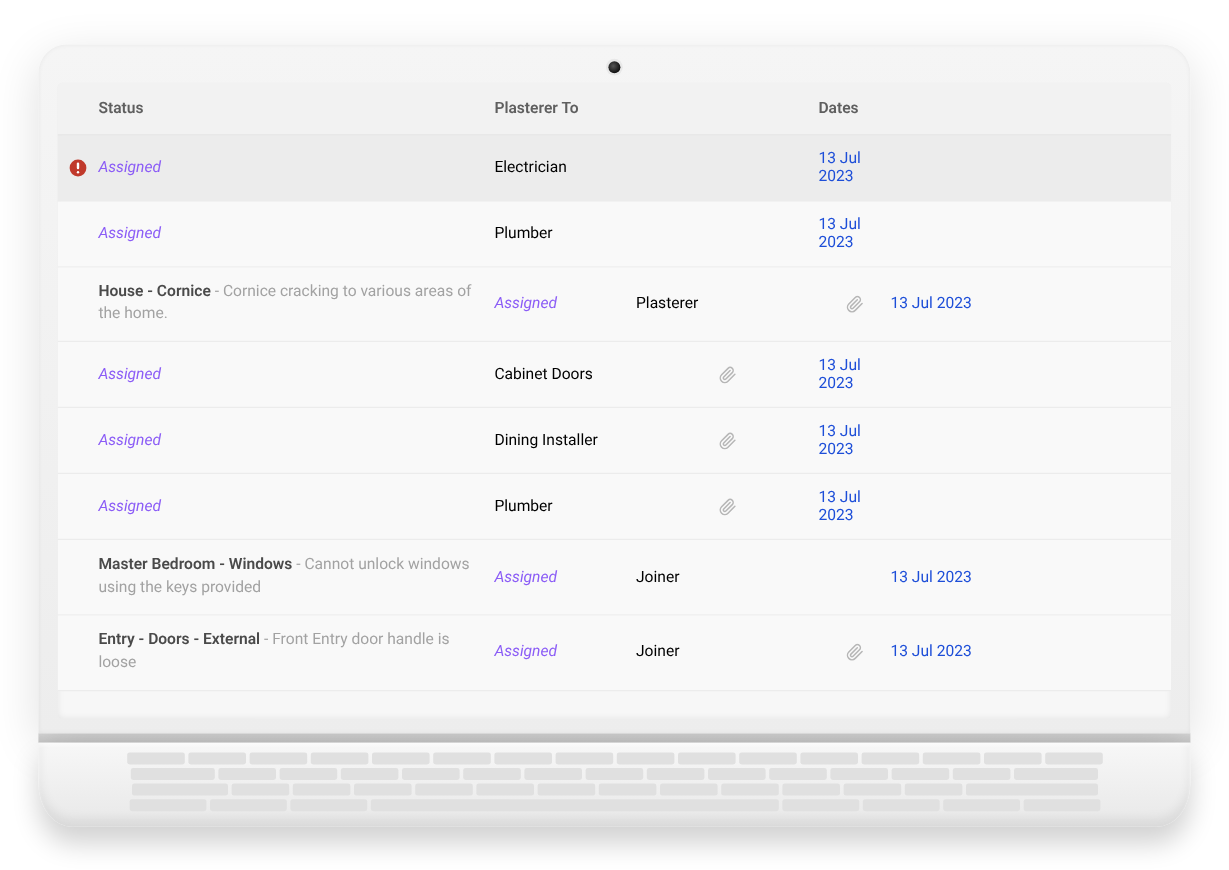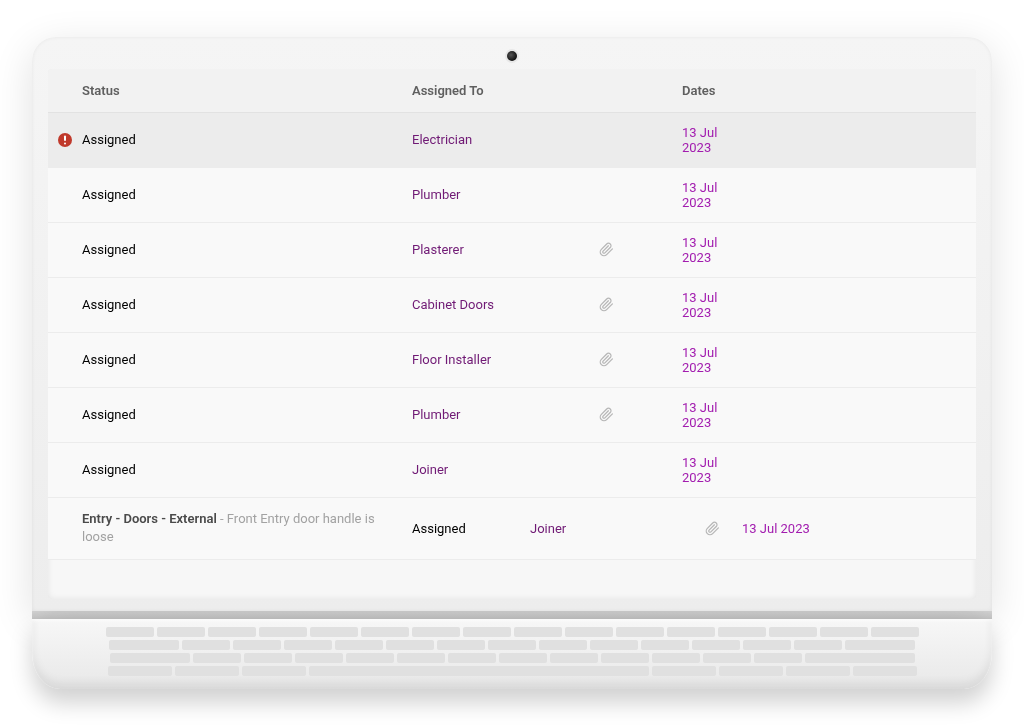--- a/index.html
+++ b/index.html
@@ -120,53 +120,54 @@
       font-weight: 600;
     }
     .issue-desc {
       color: #a2a2a2;
       font-weight: 400;
     }
     .sep {
       color: #a2a2a2;
     }
     .status-cell {
+      color: #8b5cf6;
+      font-style: italic;
+    }
+    .assigned-cell {
       color: #000000;
-    }
-    .assigned-cell {
-      color: #701a75;
     }
     .attach-cell {
       display: flex;
       justify-content: center;
       color: #b6b6b6;
     }
     .date-cell {
-      color: #a21caf;
+      color: #1d4ed8;
     }
     .priority-icon svg {
       display: block;
     }
     .paperclip svg {
       display: block;
     }
   </style>
 </head>
 <body>
 
 <div class="laptop">
   <div class="laptop-bezel">
     <div class="camera"></div>
     <div class="screen">
 
       <div class="issues-table">
         <div class="thead">
           <div class="th"></div>
           <div class="th">Status</div>
-          <div class="th">Assigned To</div>
+          <div class="th">Plasterer To</div>
           <div class="th"></div>
           <div class="th">Dates</div>
         </div>
 
         <div id="rows-container">
             <div class="row selected">
               <div class="icon-cell">
                 <span class="priority-icon">
                   <svg width="16" height="16" viewBox="0 0 16 16">
                     <circle cx="8" cy="8" r="7" fill="#c0392b"></circle>
@@ -182,20 +183,21 @@
             </div>
             <div class="row">
               <div class="icon-cell"></div>
               <div class="status-cell">Assigned</div>
               <div class="assigned-cell">Plumber</div>
               <div class="attach-cell"></div>
               <div class="date-cell">13 Jul 2023</div>
             </div>
             <div class="row">
               <div class="icon-cell"></div>
+              <div class="issue-cell"><span class="issue-title">House - Cornice</span><span class="sep"> - </span><span class="issue-desc">Cornice cracking to various areas of the home.</span></div>
               <div class="status-cell">Assigned</div>
               <div class="assigned-cell">Plasterer</div>
               <div class="attach-cell">
                 <span class="paperclip">
                   <svg width="15" height="15" viewBox="0 0 24 24" fill="none" stroke="#b6b6b6" stroke-width="2" stroke-linecap="round" stroke-linejoin="round">
                     <path d="M21.44 11.05 12.25 20.24a6 6 0 0 1-8.49-8.49l8.57-8.57a4 4 0 1 1 5.66 5.66L9.41 17.41a2 2 0 0 1-2.83-2.83l8.49-8.48"></path>
                   </svg>
                 </span>
               </div>
               <div class="date-cell">13 Jul 2023</div>
@@ -209,21 +211,21 @@
                   <svg width="15" height="15" viewBox="0 0 24 24" fill="none" stroke="#b6b6b6" stroke-width="2" stroke-linecap="round" stroke-linejoin="round">
                     <path d="M21.44 11.05 12.25 20.24a6 6 0 0 1-8.49-8.49l8.57-8.57a4 4 0 1 1 5.66 5.66L9.41 17.41a2 2 0 0 1-2.83-2.83l8.49-8.48"></path>
                   </svg>
                 </span>
               </div>
               <div class="date-cell">13 Jul 2023</div>
             </div>
             <div class="row">
               <div class="icon-cell"></div>
               <div class="status-cell">Assigned</div>
-              <div class="assigned-cell">Floor Installer</div>
+              <div class="assigned-cell">Dining Installer</div>
               <div class="attach-cell">
                 <span class="paperclip">
                   <svg width="15" height="15" viewBox="0 0 24 24" fill="none" stroke="#b6b6b6" stroke-width="2" stroke-linecap="round" stroke-linejoin="round">
                     <path d="M21.44 11.05 12.25 20.24a6 6 0 0 1-8.49-8.49l8.57-8.57a4 4 0 1 1 5.66 5.66L9.41 17.41a2 2 0 0 1-2.83-2.83l8.49-8.48"></path>
                   </svg>
                 </span>
               </div>
               <div class="date-cell">13 Jul 2023</div>
             </div>
             <div class="row">
@@ -234,20 +236,21 @@
                 <span class="paperclip">
                   <svg width="15" height="15" viewBox="0 0 24 24" fill="none" stroke="#b6b6b6" stroke-width="2" stroke-linecap="round" stroke-linejoin="round">
                     <path d="M21.44 11.05 12.25 20.24a6 6 0 0 1-8.49-8.49l8.57-8.57a4 4 0 1 1 5.66 5.66L9.41 17.41a2 2 0 0 1-2.83-2.83l8.49-8.48"></path>
                   </svg>
                 </span>
               </div>
               <div class="date-cell">13 Jul 2023</div>
             </div>
             <div class="row">
               <div class="icon-cell"></div>
+              <div class="issue-cell"><span class="issue-title">Master Bedroom - Windows</span><span class="sep"> - </span><span class="issue-desc">Cannot unlock windows using the keys provided</span></div>
               <div class="status-cell">Assigned</div>
               <div class="assigned-cell">Joiner</div>
               <div class="attach-cell"></div>
               <div class="date-cell">13 Jul 2023</div>
             </div>
             <div class="row">
               <div class="icon-cell"></div>
               <div class="issue-cell"><span class="issue-title">Entry - Doors - External</span><span class="sep"> - </span><span class="issue-desc">Front Entry door handle is loose</span></div>
               <div class="status-cell">Assigned</div>
               <div class="assigned-cell">Joiner</div>

